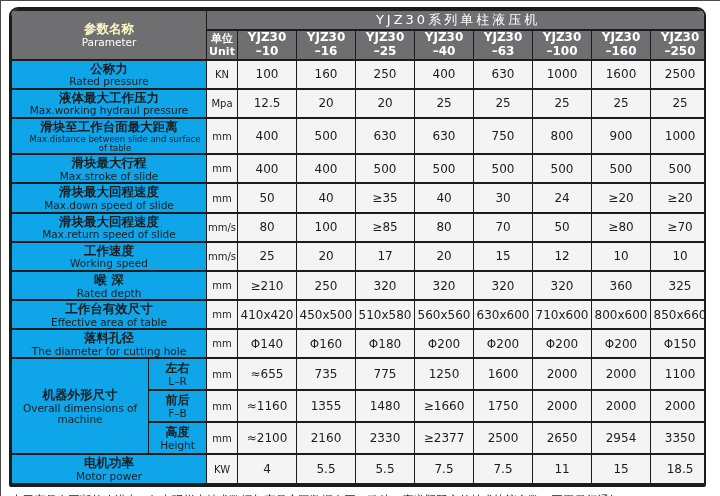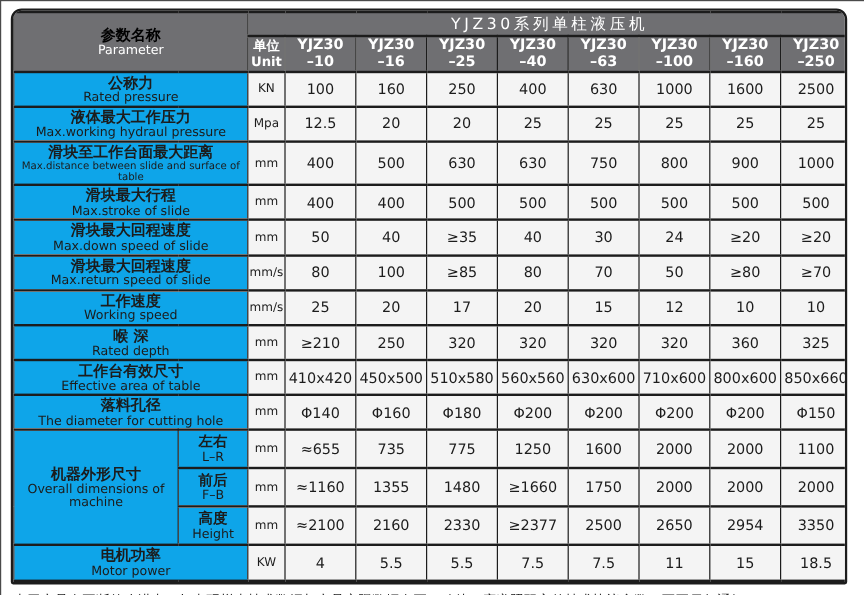--- a/index.html
+++ b/index.html
@@ -21,26 +21,26 @@
     overflow:hidden;
   }
   tr.r-band{height:17px;}
   tr.r-model{height:29px;padding-left:37px;}
   tr.r{height:28px;}
   tr.r-sub{height:32px;}
   .dark{background:#6f6f72;color:#ffffff;}
   .band{font-size:13px;font-weight:normal;letter-spacing:3px;}
   .model{font-size:12px;font-weight:bold;white-space:pre-line;line-height:1.15;}
   .unit-head{font-size:11px;font-weight:bold;white-space:pre-line;line-height:1.2;}
-  .phead .zh{color:#000000;}
+  .phead .zh{color:#fef9c3;}
   .phead .en{color:#fff;}
   .pname{background:#0ea5e9;}
   .zh{display:block;font-size:12.5px;font-weight:bold;line-height:1.25;}
   .en{display:block;font-size:10.5px;line-height:1.1;}
-  .en.small{font-size:8.5px;}
+  .en.small{font-size:8.5px;margin-left:12px;}
   .sub .zh{font-size:12px;}
   .sub .en{font-size:10.5px;}
   .unit{font-size:10px;}
   .val{font-size:12px;}
   .footer{margin:5px 2px 0 2px;width:700px;}
   .foot-zh{font-size:11.5px;line-height:1.5;margin:0;}
 </style>
 </head>
 <body>
 

